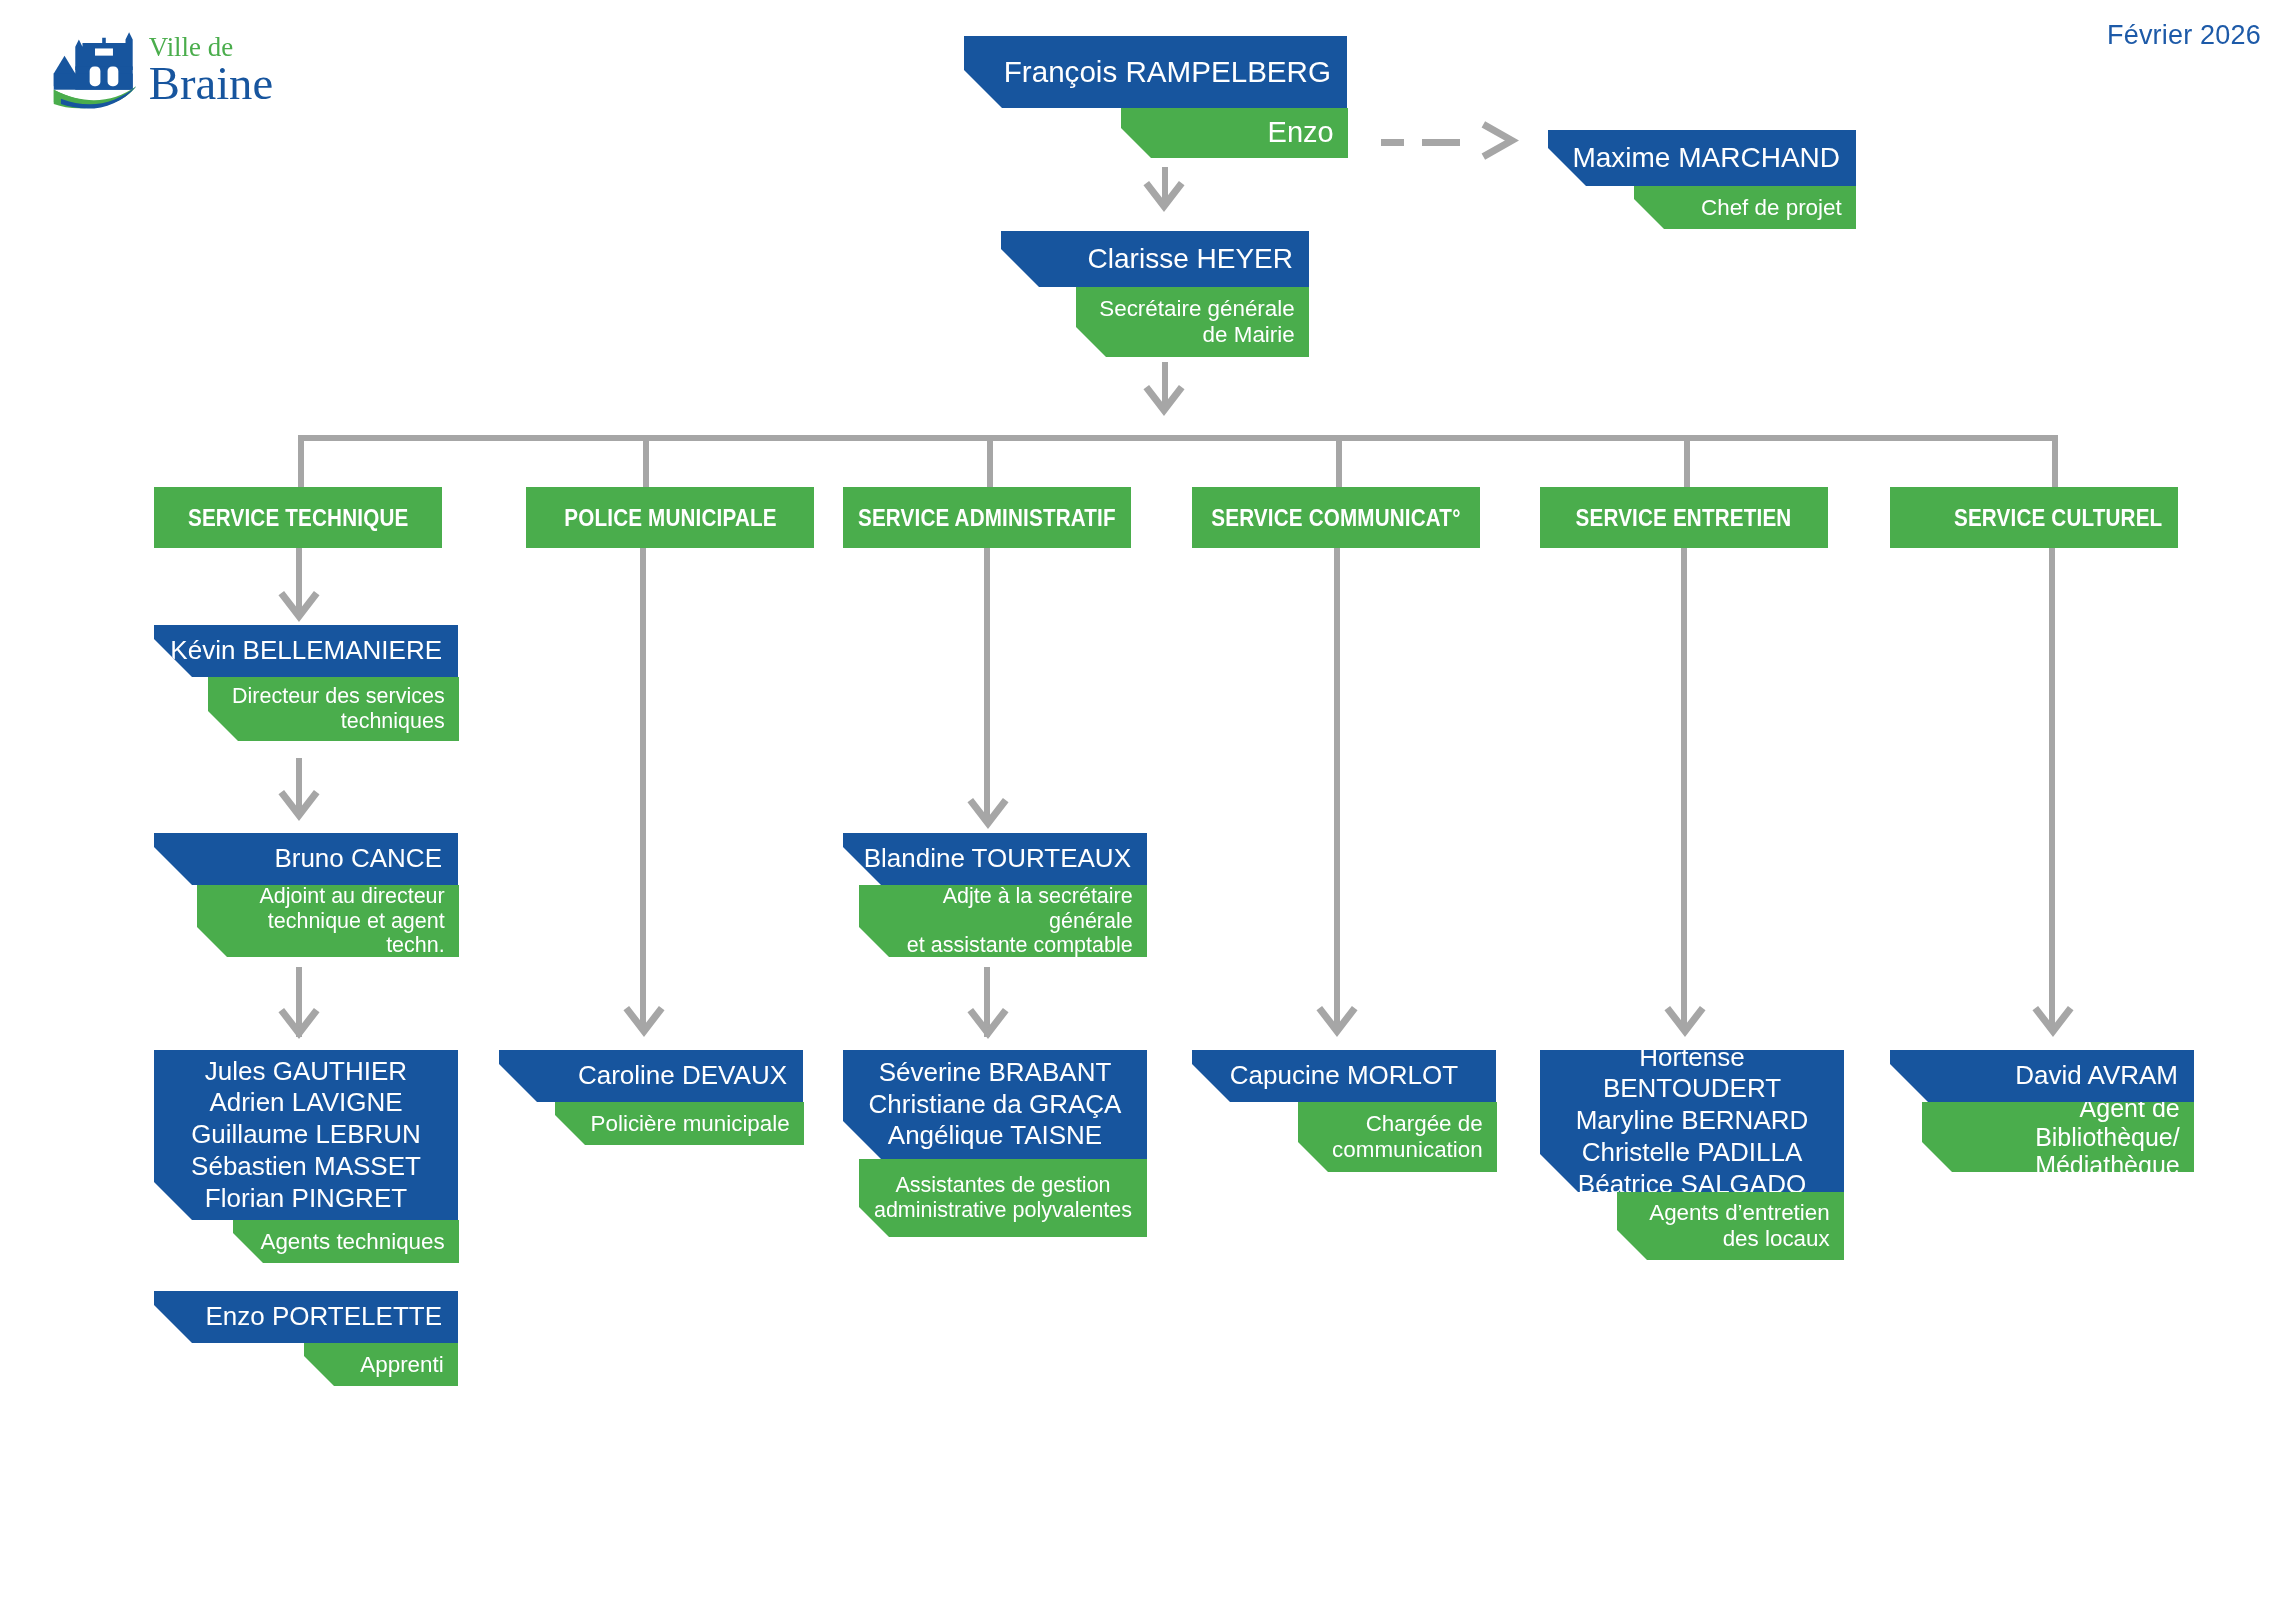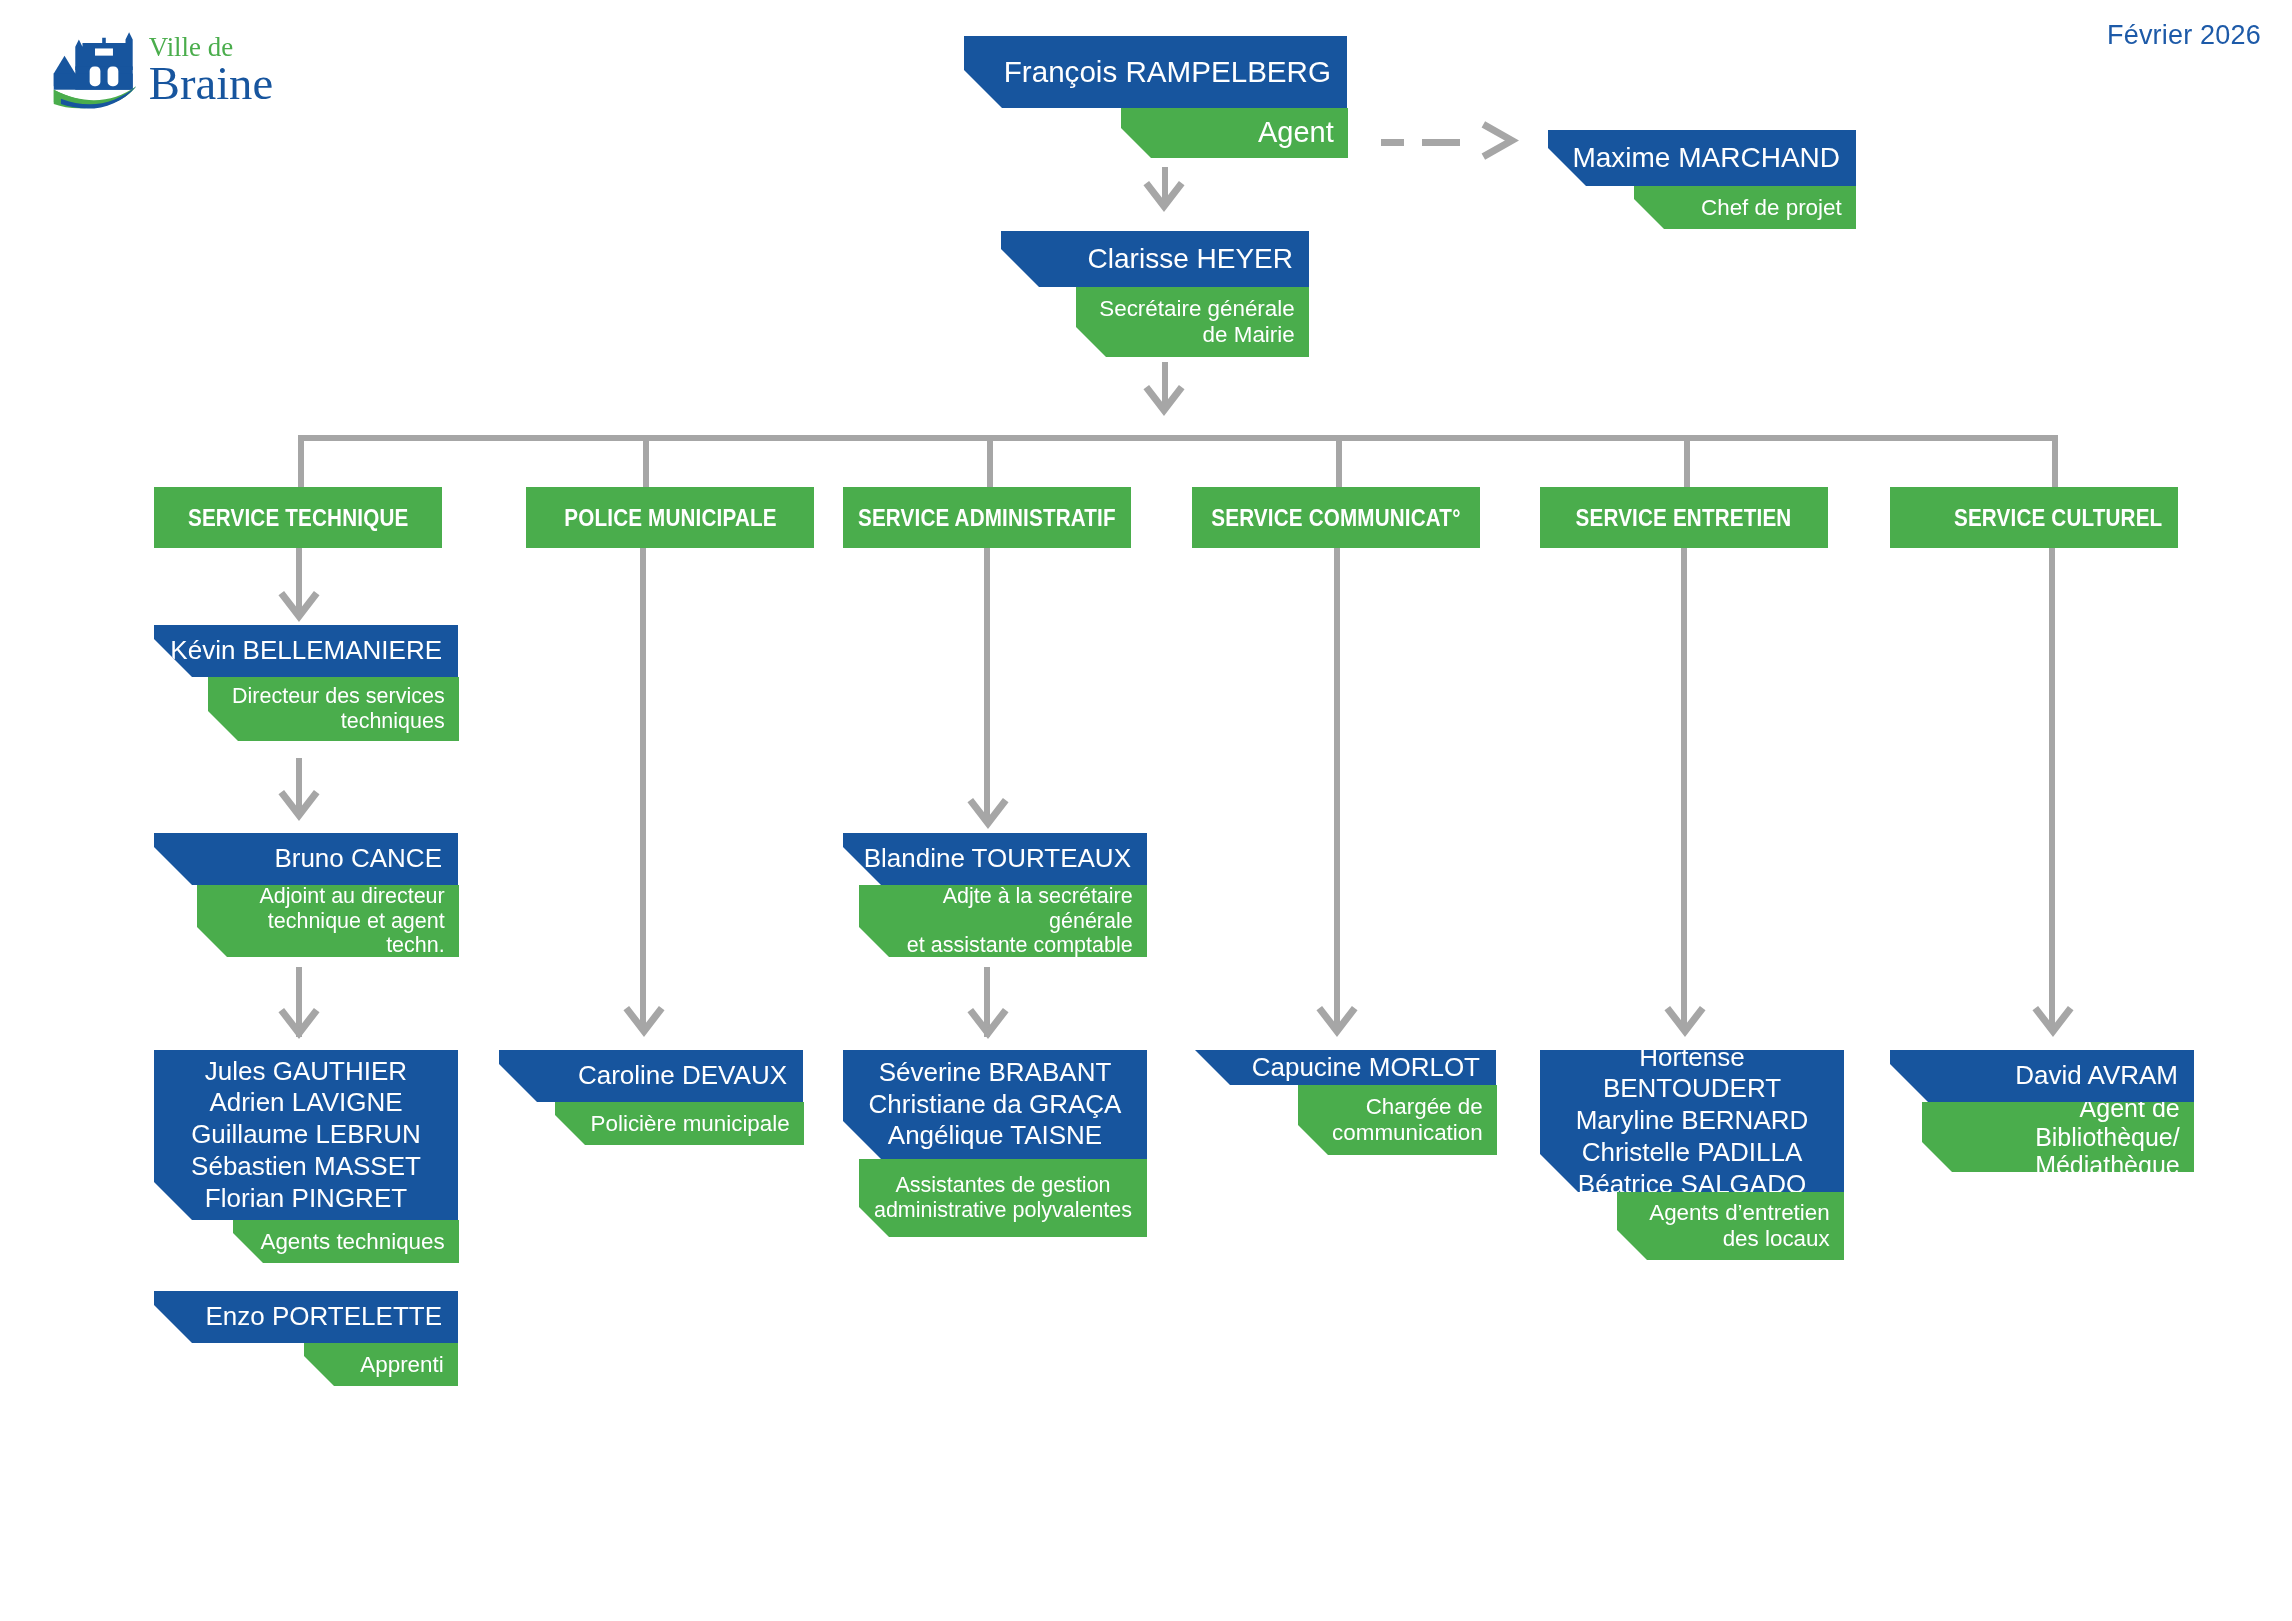--- a/index.html
+++ b/index.html
@@ -96,21 +96,21 @@
     </svg>
   </div>
 
   <div class="date-label">Février 2026</div>
 
   <div class="card" style="left:964px; top:36px; width:383px;">
     <div class="namebox notch-blue" style="height:72px; font-size:29.6px;">
       <span>François RAMPELBERG</span>
     </div>
     <div class="titlebox notch-green" style="margin-left:157px; width:227px; height:50px; font-size:29px;">
-      <span>Agent</span>
+      <span>Enzo</span>
     </div>
   </div>
 
   <div class="dashseg" style="left:1381px; top:139px; width:23px;"></div>
   <div class="dashseg" style="left:1422px; top:139px; width:38px;"></div>
   <svg class="arrowhead" style="left:1478px; top:119px;" width="41" height="43" viewBox="0 0 46 48">
     <polyline points="6,6 38,24 6,42" fill="none" stroke="#a6a6a6" stroke-width="8"></polyline>
   </svg>
 
   <div class="card" style="left:1548px; top:130px; width:308px;">
@@ -272,21 +272,21 @@
 administrative polyvalentes</span>
     </div>
   </div>
 
   <div class="vline" style="left:1334px; top:548px; height:484px;"></div>
   <svg class="arrowhead" style="left:1312px; top:1001px;" width="50" height="39" viewBox="0 0 56 44">
     <polyline points="8,8 28,34 48,8" fill="none" stroke="#a6a6a6" stroke-width="8"></polyline>
   </svg>
 
   <div class="card" style="left:1192px; top:1050px; width:304px;">
-    <div class="namebox notch-blue" style="height:35px; font-size:26px;">
+    <div class="namebox notch-blue" style="height:52px; font-size:26px;justify-content:center;">
       <span>Capucine MORLOT</span>
     </div>
     <div class="titlebox notch-green" style="margin-left:106px; width:199px; height:70px; white-space:pre-line; font-size:22.4px;">
       <span>Chargée de
 communication</span>
     </div>
   </div>
 
   <div class="vline" style="left:1681px; top:548px; height:484px;"></div>
   <svg class="arrowhead" style="left:1660px; top:1001px;" width="50" height="39" viewBox="0 0 56 44">

